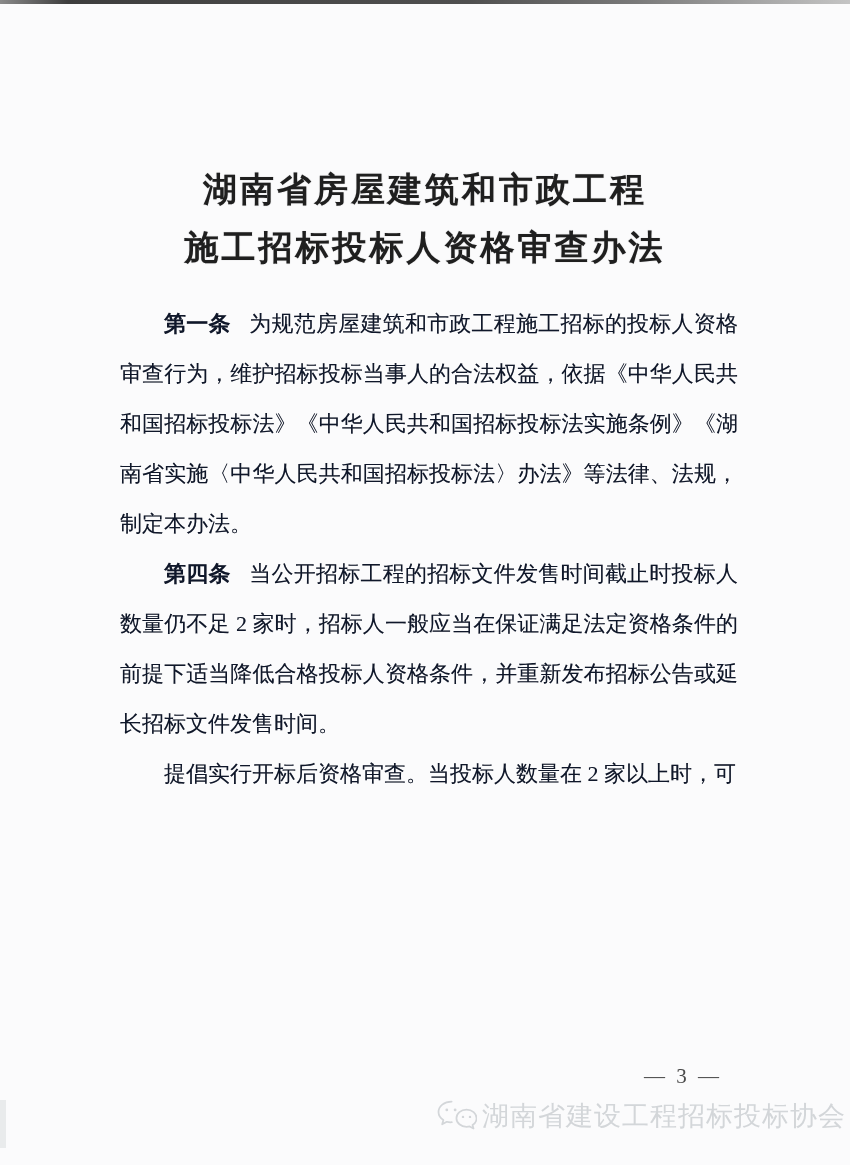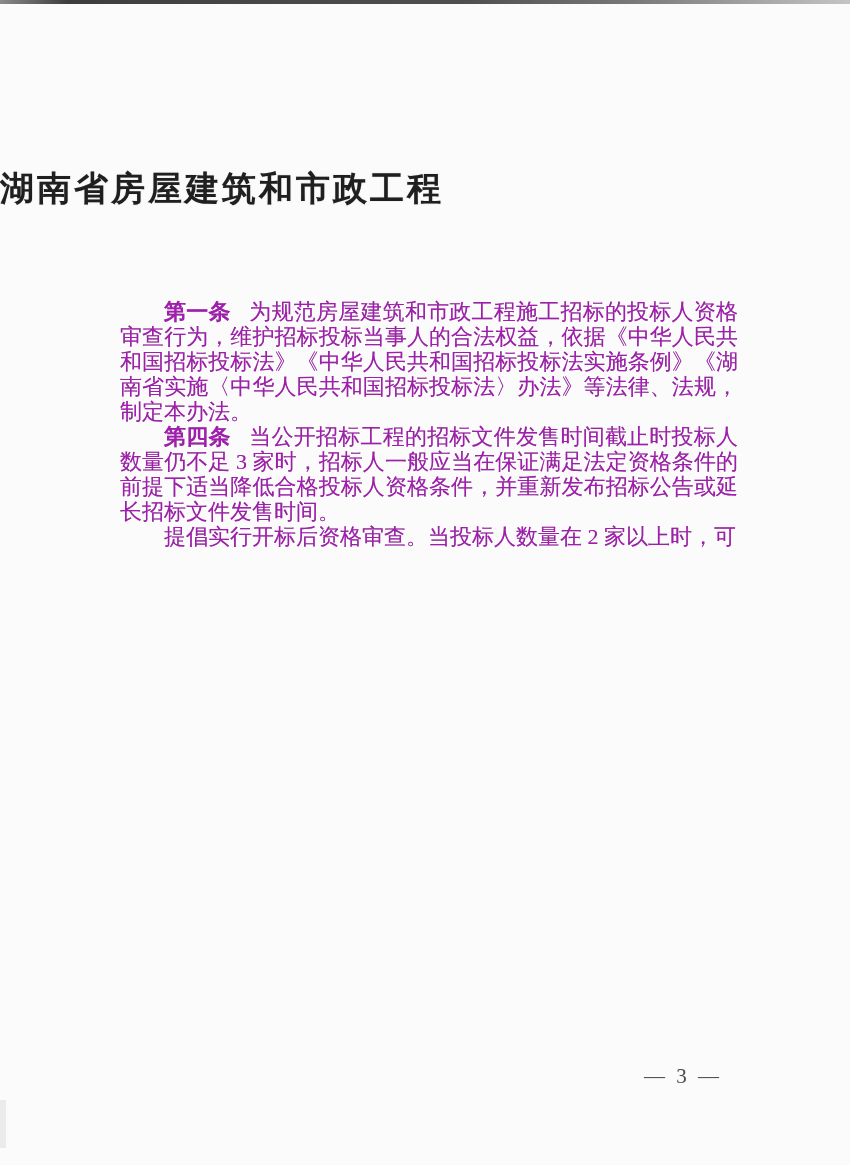--- a/index.html
+++ b/index.html
@@ -27,36 +27,37 @@
     position: absolute;
     left: 0; top: 1100px;
     width: 6px; height: 48px;
     background: #e9ebec;
   }
   .doc-title {
     position: absolute;
     top: 160px;
     left: 0;
     width: 100%;
-    font-family: Liberation Serif, serif;
+    text-align: center;
+    font-family: Liberation Sans, sans-serif;
     font-weight: 700;
     font-size: 34px;
     line-height: 58px;
     letter-spacing: 3px;
     color: #1f1f1f;
     text-shadow: 0 0 1px rgba(30,30,30,0.35);
   }
   .doc-body {
     position: absolute;
     top: 299px;
     left: 120px;
     width: 618px;
     font-size: 22px;
-    line-height: 25px;
-    color: #a21caf;
+    line-height: 50px;
+    color: #0f172a;
     text-align: justify;
     text-shadow: 0 0 0.6px rgba(40,40,40,0.4);
   }
   .doc-body p {
     margin: 0;
     text-indent: 2em;
   }
   .lead {
     font-weight: 700;
     margin-right: 0.85em;
@@ -92,24 +93,38 @@
 </head>
 <body>
 
 <div class="page">
 
   <div class="scan-edge-top"></div>
   <div class="scan-edge-left"></div>
 
   <div class="doc-title">
     <div>湖南省房屋建筑和市政工程</div>
+    <div>施工招标投标人资格审查办法</div>
   </div>
 
   <div class="doc-body">
     <p><span class="lead">第一条</span><span>为规范房屋建筑和市政工程施工招标的投标人资格审查行为，维护招标投标当事人的合法权益，依据《中华人民共和国招标投标法》《中华人民共和国招标投标法实施条例》《湖南省实施〈中华人民共和国招标投标法〉办法》等法律、法规，制定本办法。</span></p>
-    <p><span class="lead">第四条</span><span>当公开招标工程的招标文件发售时间截止时投标人数量仍不足 3 家时，招标人一般应当在保证满足法定资格条件的前提下适当降低合格投标人资格条件，并重新发布招标公告或延长招标文件发售时间。</span></p>
+    <p><span class="lead">第四条</span><span>当公开招标工程的招标文件发售时间截止时投标人数量仍不足 2 家时，招标人一般应当在保证满足法定资格条件的前提下适当降低合格投标人资格条件，并重新发布招标公告或延长招标文件发售时间。</span></p>
     <p><span class="lead"></span><span>提倡实行开标后资格审查。当投标人数量在 2 家以上时，可</span></p>
   </div>
 
   <div class="page-number">— 3 —</div>
 
+  <div class="watermark">
+    <span>
+      <svg width="42" height="36" viewBox="0 0 48 40" fill="none">
+        <path d="M19 3.5 C10.5 3.5 4 9 4 15.5 c0 3.8 2.2 7 5.6 9.1 l-1.4 4.9 5.3-2.9 c1.8 .5 3.7 .7 5.7 .5" stroke="#d3d6d9" stroke-width="2" stroke-linecap="round" stroke-linejoin="round"></path>
+        <circle cx="13.5" cy="13" r="1.6" fill="#d3d6d9"></circle>
+        <circle cx="23" cy="13" r="1.6" fill="#d3d6d9"></circle>
+        <path d="M24.5 22.5 c0-5.5 5.2-9.8 11.5-9.8 6.3 0 11.5 4.3 11.5 9.8 0 3.2-1.8 6-4.6 7.8 l1.1 4-4.4-2.4 c-1.1 .3-2.3 .4-3.6 .4 -6.3 0-11.5-4.3-11.5-9.8 z" stroke="#d3d6d9" stroke-width="2" stroke-linejoin="round"></path>
+        <circle cx="32" cy="21" r="1.4" fill="#d3d6d9"></circle>
+        <circle cx="40" cy="21" r="1.4" fill="#d3d6d9"></circle>
+      </svg>
+    </span>
+    <span>湖南省建设工程招标投标协会</span>
+  </div>
 
 </div>
 
 </body></html>

